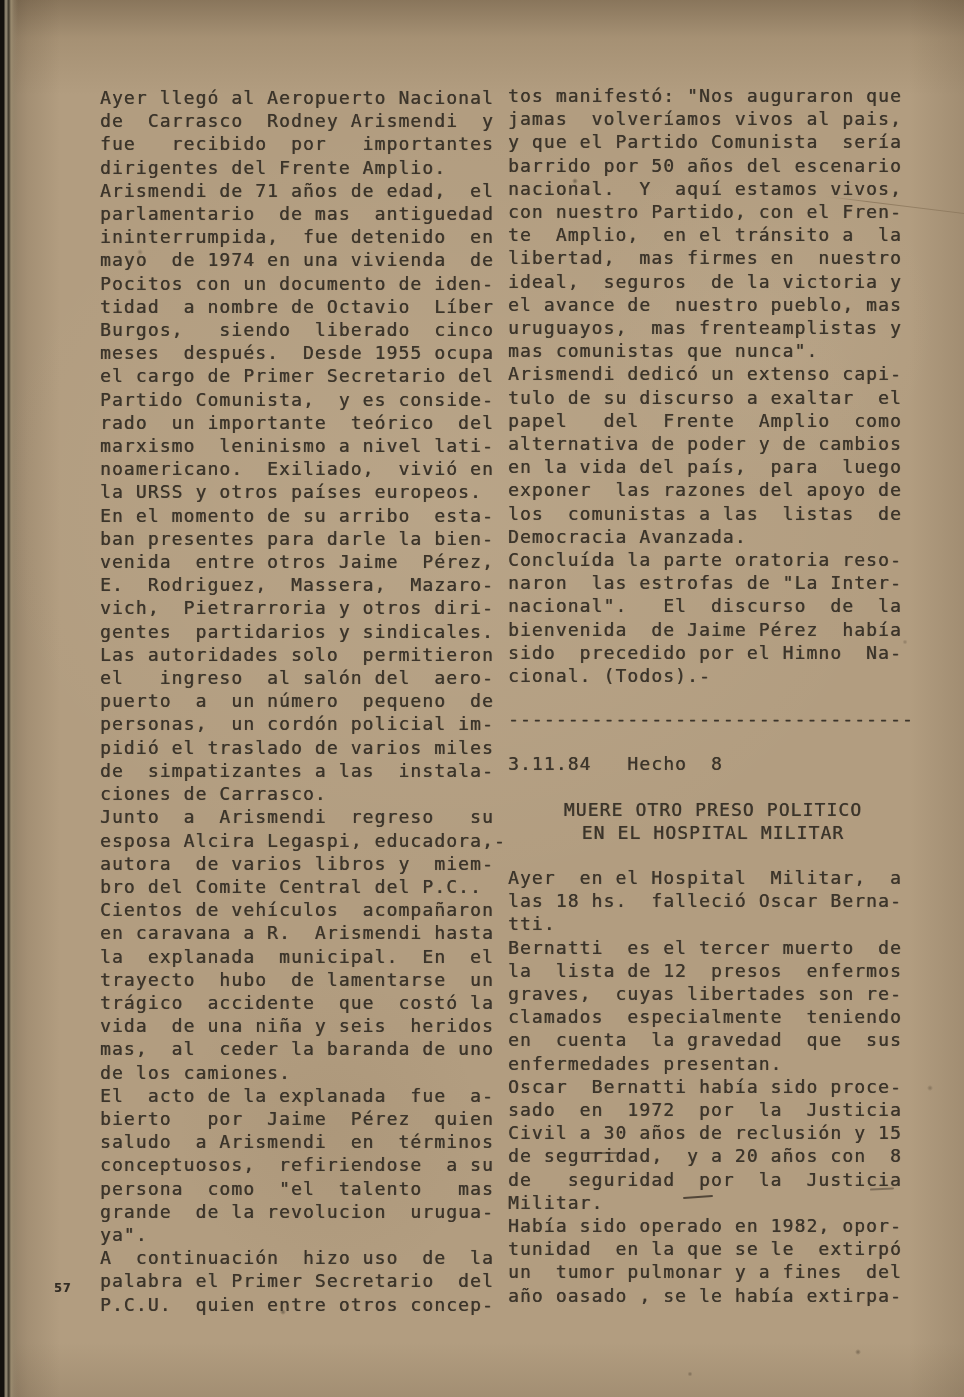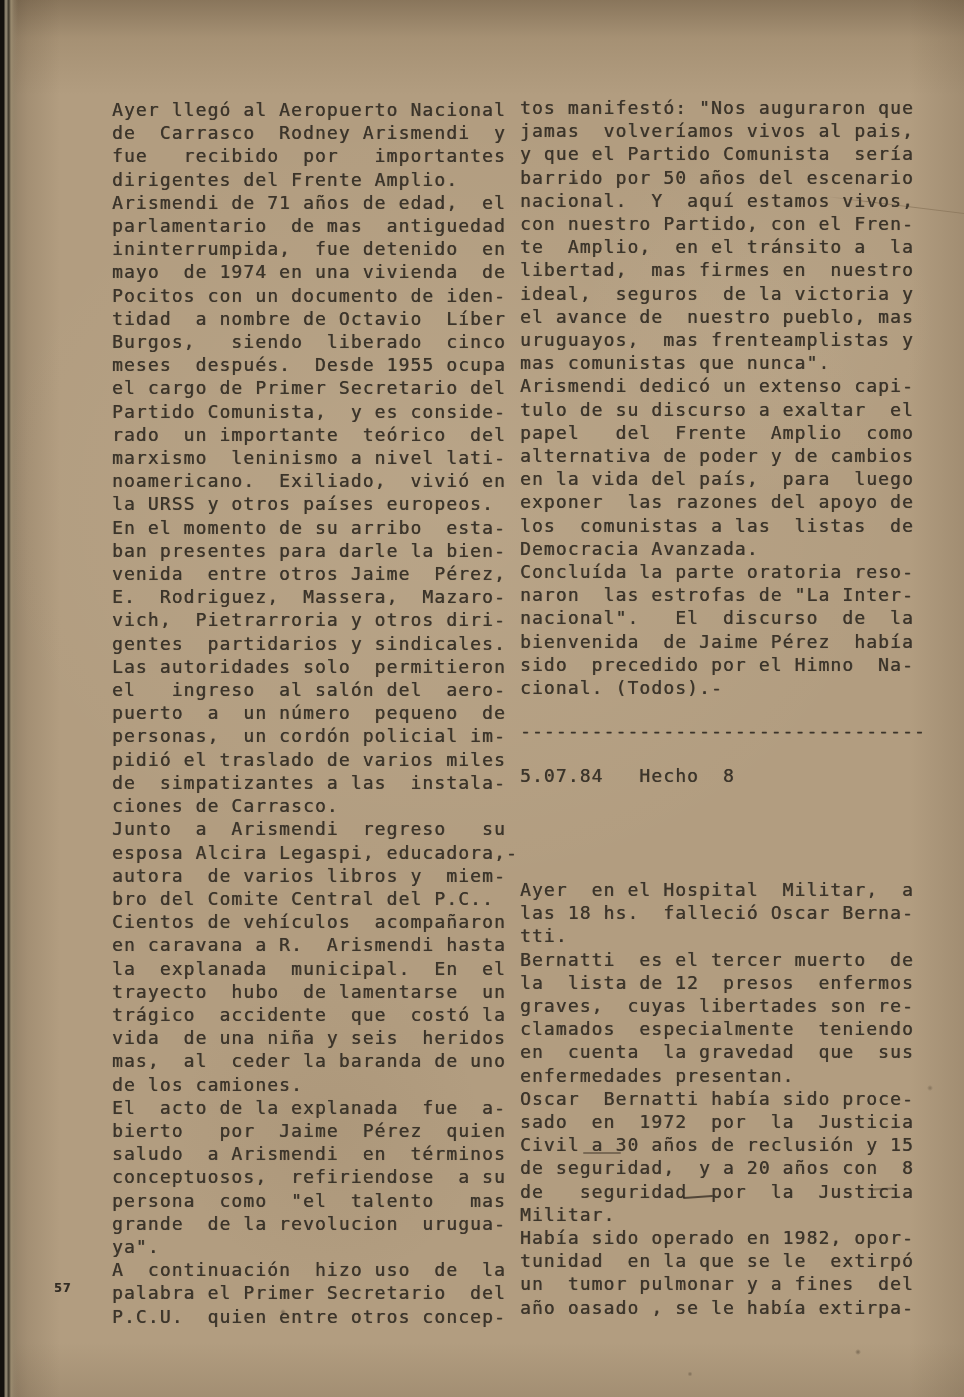--- a/index.html
+++ b/index.html
@@ -48,21 +48,21 @@
     position:absolute;left:826px;top:196px;width:142px;height:1px;
     background:linear-gradient(90deg, rgba(90,70,45,0), rgba(90,70,45,.4) 30%, rgba(90,70,45,.25));
     transform:rotate(7deg);transform-origin:left center;
   }
   .pen-mark{position:absolute;background:rgba(50,42,32,.75);height:2px;border-radius:1px;}
   .pen-1{left:683px;top:1196px;width:30px;transform:rotate(-4deg);}
   .pen-2{left:870px;top:1188px;width:24px;opacity:.55;transform:rotate(-3deg);}
   .pen-3{left:583px;top:1152px;width:38px;opacity:.6;}
 
   .typed{
-    margin:12px;
+    margin:0;
     font-family:"DejaVu Sans Mono", monospace;
     font-size:18px;line-height:23.2px;letter-spacing:1.1px;
     color:var(--ink);white-space:pre;
     text-shadow:0.4px 0 0 rgba(59,52,42,.65), 0 0.4px 0.7px rgba(59,52,42,.35);
   }
   .left-col{position:absolute;left:100px;top:86px;width:430px;}
   .right-col{position:absolute;left:508px;top:80px;width:430px;height:1240px;}
   .right-col .article-1{position:absolute;left:0;top:4px;}
   .right-col .divider{position:absolute;left:0;top:627px;}
   .right-col .dateline{position:absolute;left:0;top:672px;}
@@ -161,22 +161,24 @@
 Democracia Avanzada.
 Concluída la parte oratoria reso-
 naron  las estrofas de "La Inter-
 nacional".   El  discurso  de  la
 bienvenida  de Jaime Pérez  había
 sido  precedido por el Himno  Na-
 cional. (Todos).-</pre>
 
     <div class="typed divider">----------------------------------</div>
 
-    <div class="typed dateline">5.07.84   Hecho  8</div>
-
+    <div class="typed dateline">3.11.84   Hecho  8</div>
+
+    <pre class="typed headline">MUERE OTRO PRESO POLITICO
+EN EL HOSPITAL MILITAR</pre>
 
     <pre class="typed article-2">Ayer  en el Hospital  Militar,  a
 las 18 hs.  falleció Oscar Berna-
 tti.
 Bernatti  es el tercer muerto  de
 la  lista de 12  presos  enfermos
 graves,  cuyas libertades son re-
 clamados  especialmente  teniendo
 en  cuenta  la gravedad  que  sus
 enfermedades presentan.

